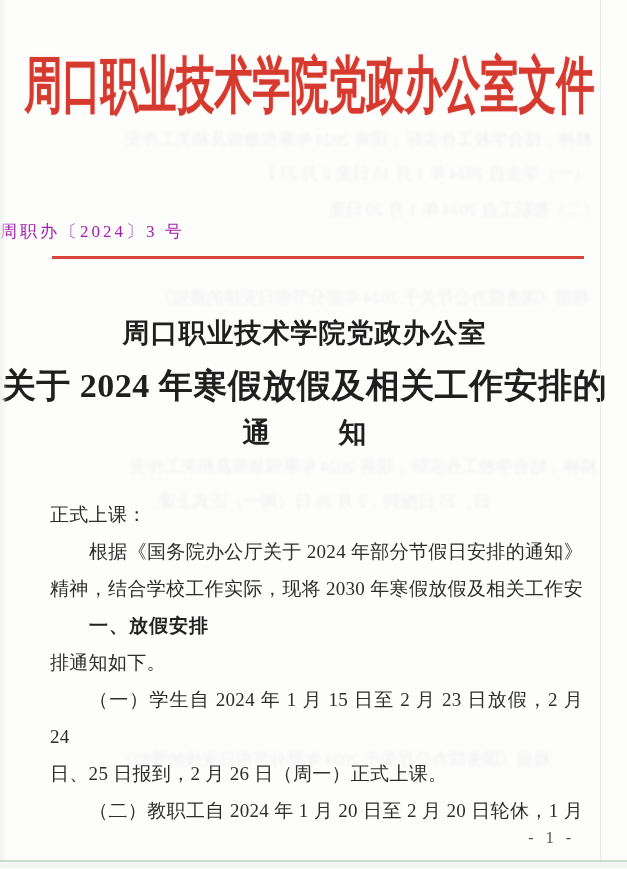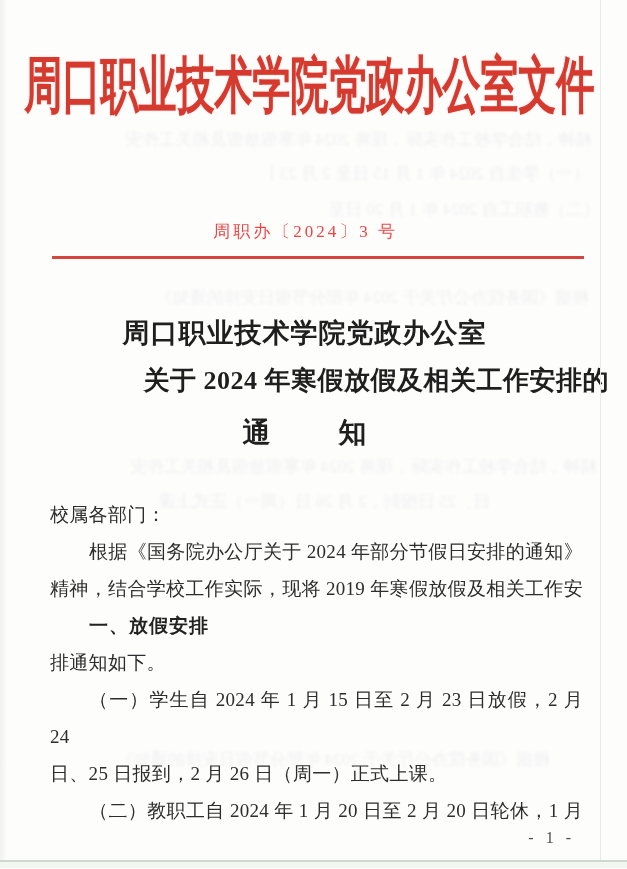--- a/index.html
+++ b/index.html
@@ -42,42 +42,42 @@
     letter-spacing: 0px;
     transform: scaleY(1.62);
     transform-origin: 50% 0;
     white-space: nowrap;
     text-shadow: 0 0 1px rgba(214,58,46,.55);
   }
 
   .doc-no {
     position: absolute;
     top: 220px; left: 0; right: 16px;
-    text-align: center;
+    text-align: left;
     font-size: 17px;
     letter-spacing: 3px;
-    color: #ef4444;
+    color: #a21caf;
   }
 
   .red-rule {
     position: absolute;
     top: 256px; left: 52px; width: 532px; height: 3px;
     background: #d8453c;
   }
 
   .doc-title {
     position: absolute;
     left: 0; right: 18px;
     text-align: center;
     font-weight: 700;
     color: #1f1f1f;
     white-space: nowrap;
   }
   .doc-title.l1 { top: 315px; font-size: 27px; letter-spacing: 1px; }
-  .doc-title.l2 { top: 363px; font-size: 26px; letter-spacing: 0.5px; text-align: right; }
+  .doc-title.l2 { top: 363px; font-size: 34px; letter-spacing: 0.5px; }
   .doc-title.l3 {
     top: 414px; font-size: 28px;
     display: flex; justify-content: center; gap: 68px;
   }
 
   .body-block {
     position: absolute;
     top: 496px; left: 50px; width: 533px;
     font-size: 19px;
     line-height: 37px;
@@ -139,23 +139,23 @@
   <div class="red-rule"></div>
 
   <div class="doc-title l1">周口职业技术学院党政办公室</div>
   <div class="doc-title l2">关于 2024 年寒假放假及相关工作安排的</div>
   <div class="doc-title l3">
     <span>通</span>
     <span>知</span>
   </div>
 
   <div class="body-block">
-    <div class="body-line">校属各部门：</div>
+    <div class="body-line">正式上课：</div>
     <div class="body-line ind fill">根据《国务院办公厅关于 2024 年部分节假日安排的通知》</div>
-    <div class="body-line fill">精神，结合学校工作实际，现将 2019 年寒假放假及相关工作安</div>
+    <div class="body-line fill">精神，结合学校工作实际，现将 2030 年寒假放假及相关工作安</div>
     <div class="body-line ind hei">一、放假安排</div>
     <div class="body-line">排通知如下。</div>
     <div class="body-line ind fill">（一）学生自 2024 年 1 月 15 日至 2 月 23 日放假，2 月 24</div>
     <div class="body-line">日、25 日报到，2 月 26 日（周一）正式上课。</div>
     <div class="body-line ind fill">（二）教职工自 2024 年 1 月 20 日至 2 月 20 日轮休，1 月</div>
   </div>
 
   <div class="page-no">- 1 -</div>
 
   <div class="edge-left"></div>

